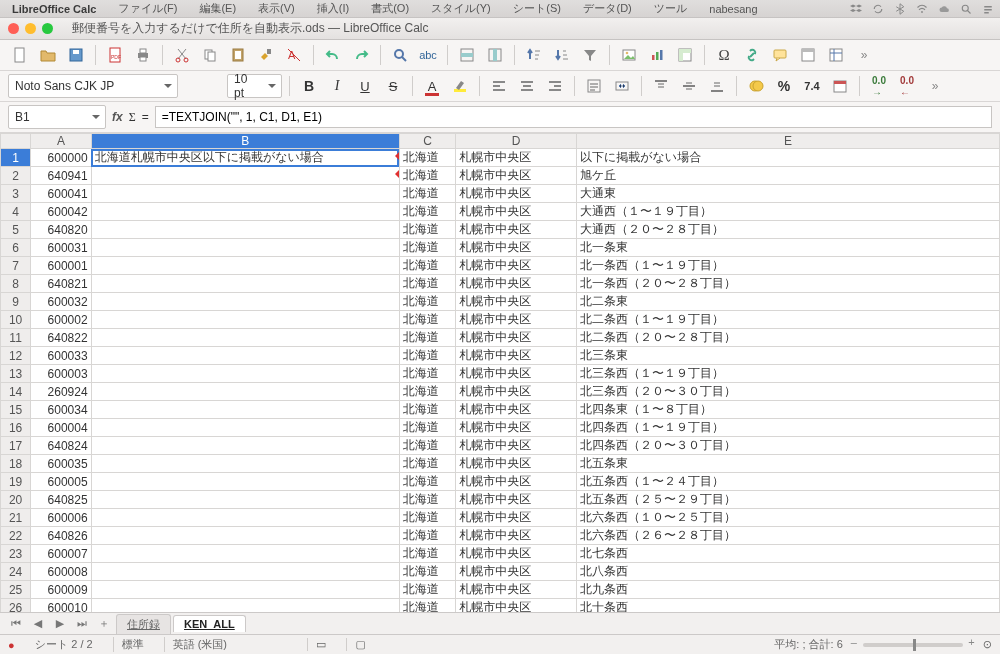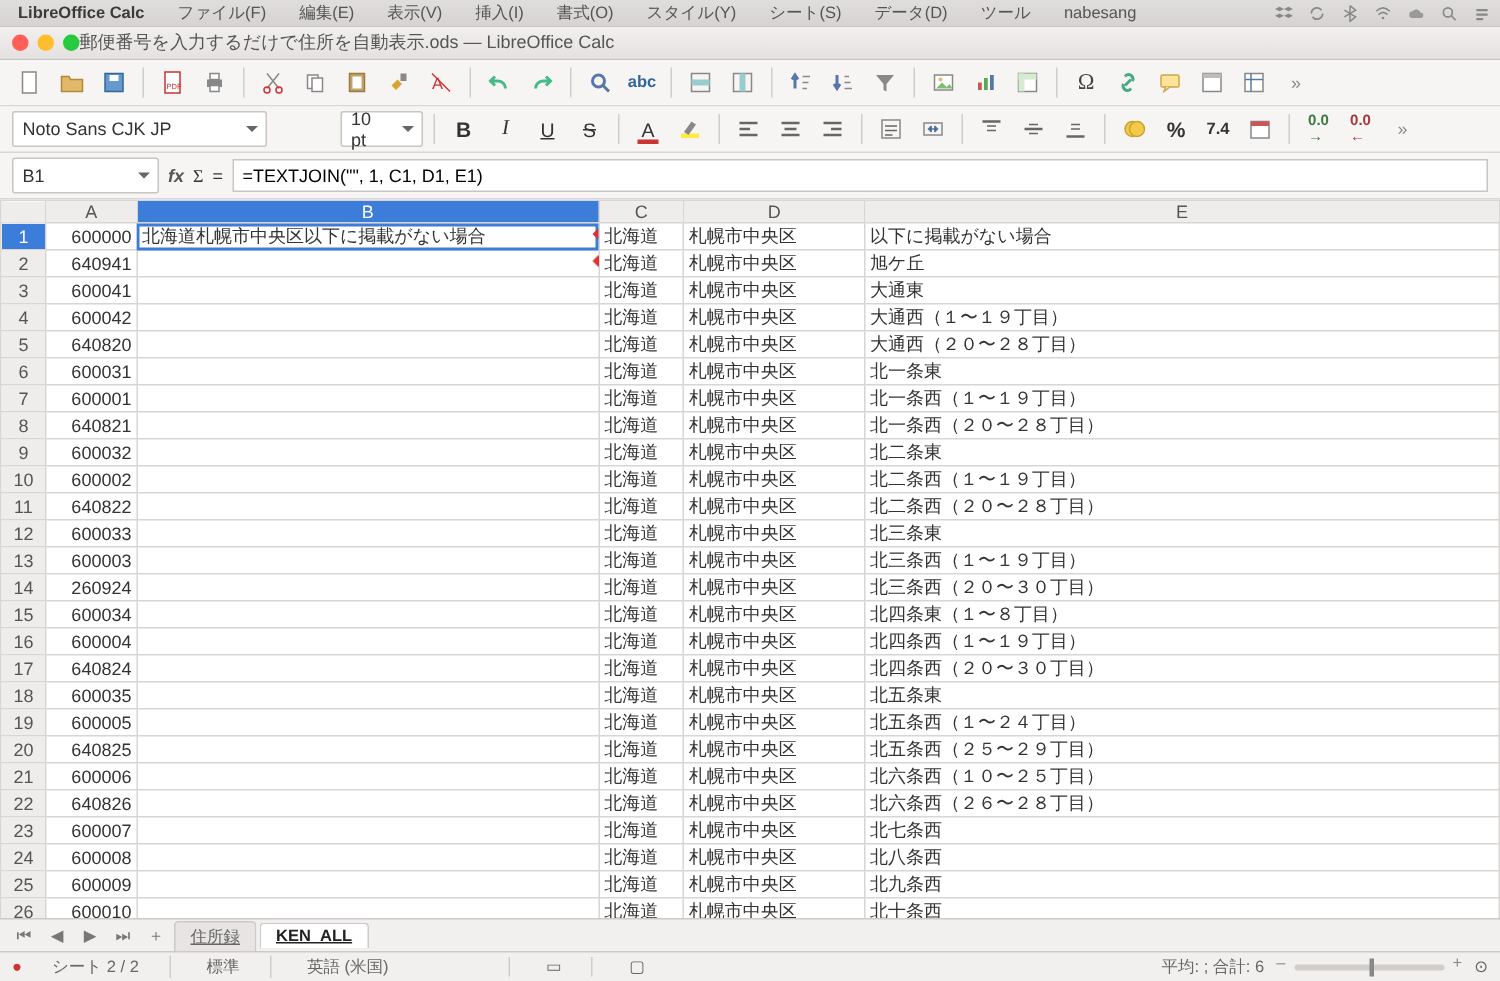--- a/index.html
+++ b/index.html
@@ -23,21 +23,21 @@
     color: #555; font-size: 11px;
     border-bottom: 1px solid #c6c3c2;
   }
   .menubar .item { padding: 1px 6px; border-radius:3px; }
   .menubar-right { margin-left: auto; display:flex; gap:10px; align-items:center; }
   .mbicon { width:12px; height:12px; display:inline-block; }
   
   .titlebar {
     height: 22px;
     background: linear-gradient(#f2f0ef,#e4e1e0);
-    display:flex; align-items:center; padding-left:8px; gap:0;
+    display:flex; align-items:center; padding-left:8px; gap:19px;
     border-bottom:1px solid #c6c3c2;
     color:#555; font-size:12px;
   }
   .traffic { display:flex; gap:6px; }
   .dot { width:11px; height:11px; border-radius:50%; }
   .red{background:#ff5f56;} .yel{background:#ffbd2e;} .grn{background:#27c93f;}
   
   .toolbar {
     display:flex; align-items:center; gap:4px;
     padding:3px 8px;
@@ -123,21 +123,21 @@
     color:#666;
     text-decoration:underline;
   }
   .sheettab.active{ background:#fff; color:#222; font-weight:bold;}
   
   .statusbar{
     height:20px; background:#f2f0ef; border-top:1px solid #ccc9c8;
     display:flex; align-items:center; font-size:11px; color:#666;
     padding:0 8px; gap:20px;
   }
-  .statusbar .cell{ border-left:1px solid #d0cdcb; padding-left:24px; }
+  .statusbar .cell{ border-left:1px solid #d0cdcb; padding-left:8px; }
   .spacer{flex:1;}
   .zoombar{
     width:100px; height:4px; background:#d0cdcb; position:relative; border-radius:2px;
   }
   .zoombar::before{content:"–"; position:absolute; left:-12px; top:-7px; color:#888;}
   .zoombar::after{content:"+"; position:absolute; right:-12px; top:-7px; color:#888;}
   .zoomknob{position:absolute; left:50%; top:-4px; width:3px; height:12px; background:#888;}
 </style>
 </head>
 <body>
@@ -267,21 +267,21 @@
       </svg>
     </div>
   <div class="sep"></div>
   <div class="tbtn">
       <svg viewBox="0 0 16 16">
         <circle cx="7" cy="7" r="4" fill="none" stroke="#57a" stroke-width="2"></circle>
         <path stroke="#57a" stroke-width="2" d="M10 10l4 4"></path>
       </svg>
     </div>
   <div class="tbtn">
-      <span style="color:#369;font-weight:bold;font-size:11px">abc</span>
+      <span style="color:#369;font-weight:normal;font-size:11px">abc</span>
     </div>
   <div class="sep"></div>
   <div class="tbtn">
       <svg viewBox="0 0 16 16">
         <rect x="2" y="2" width="12" height="12" fill="none" stroke="#888"></rect>
         <rect x="2" y="6" width="12" height="4" fill="#9cc"></rect>
       </svg>
     </div>
   <div class="tbtn">
       <svg viewBox="0 0 16 16">

